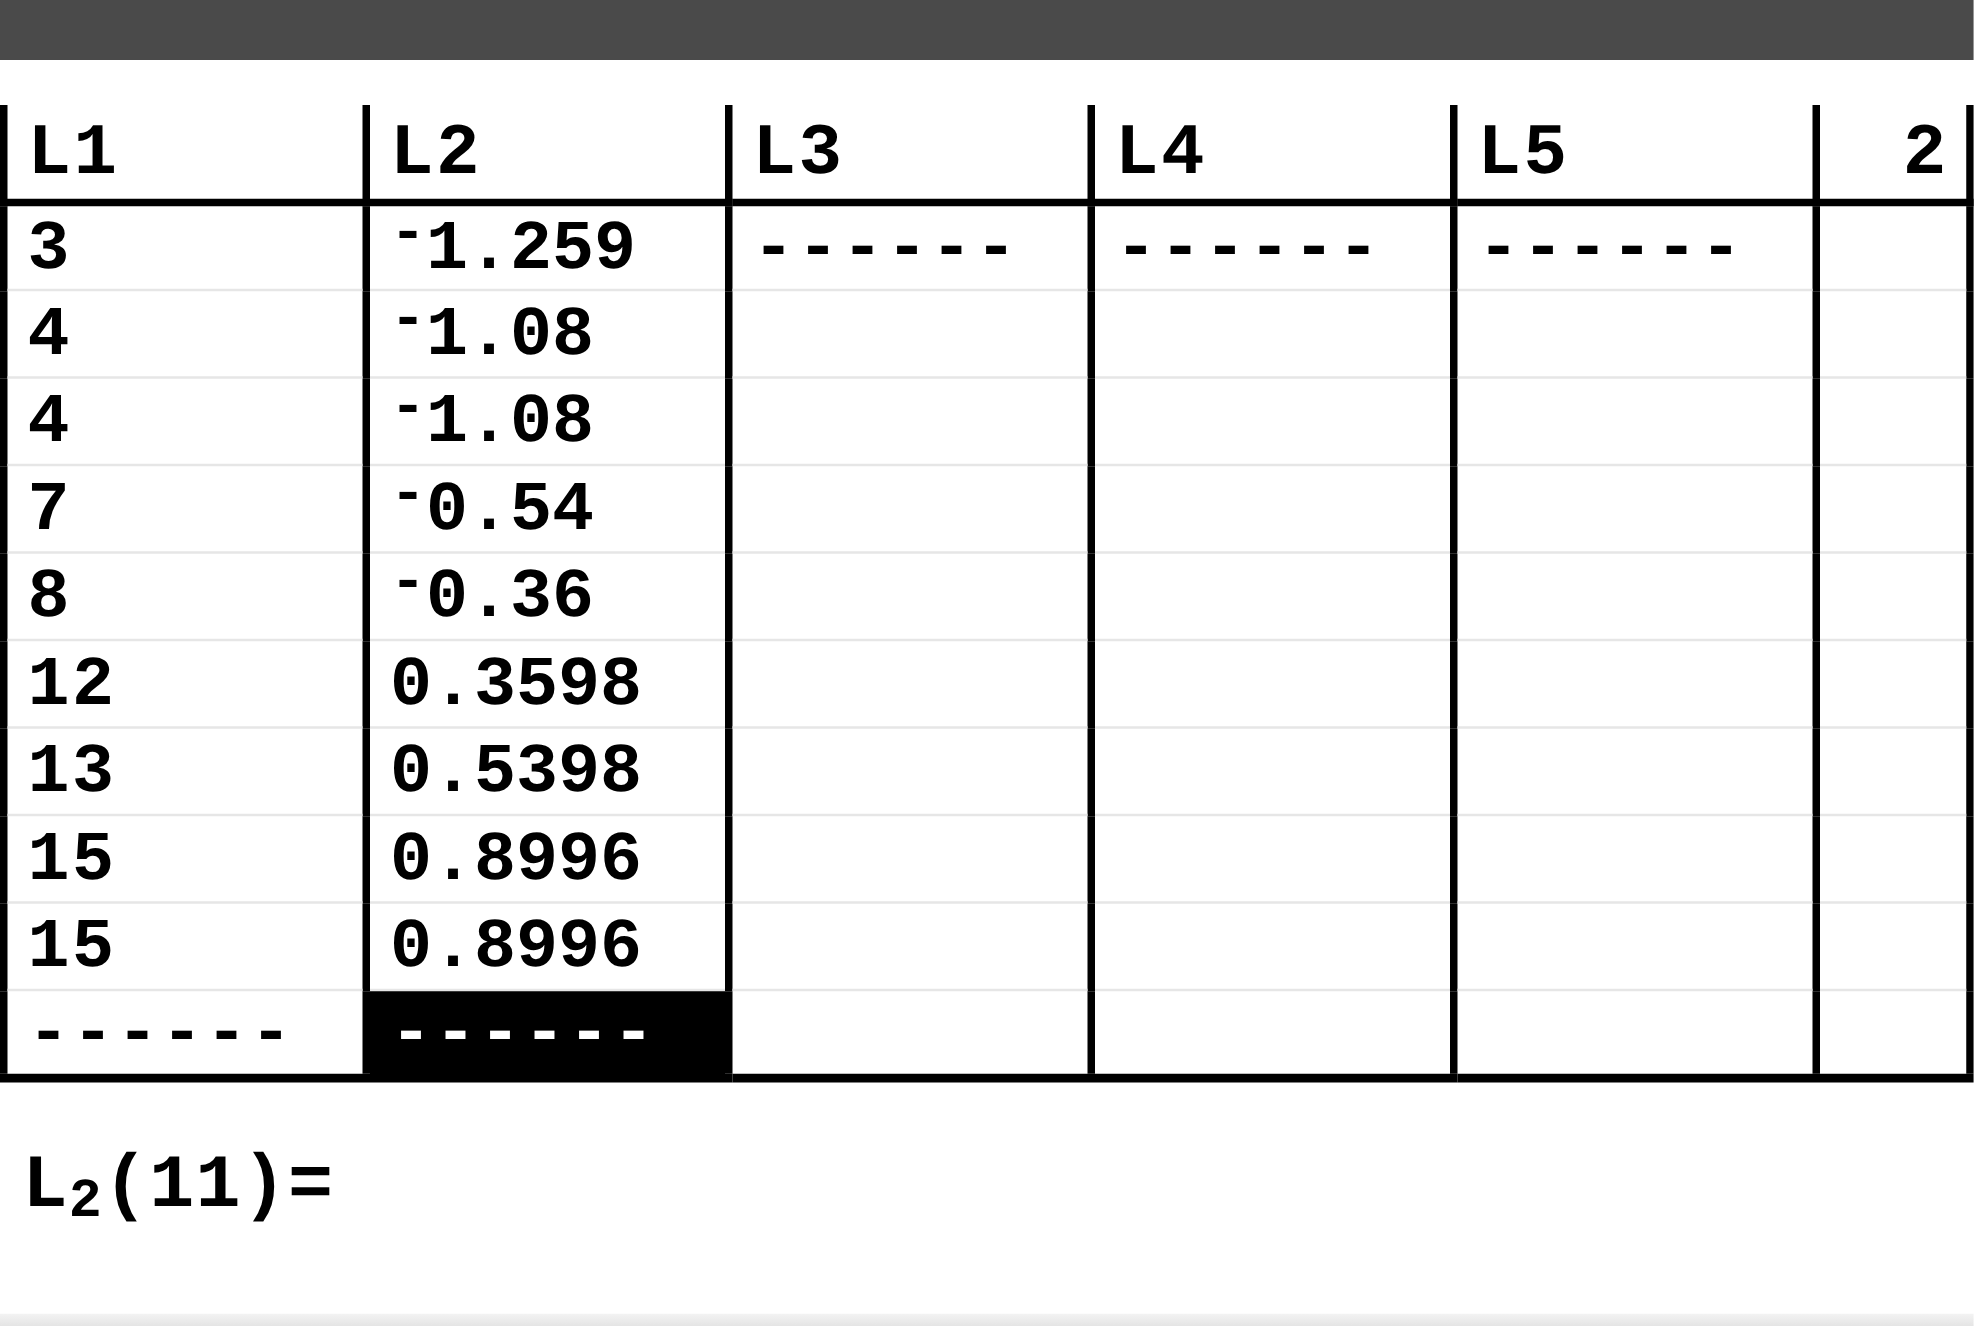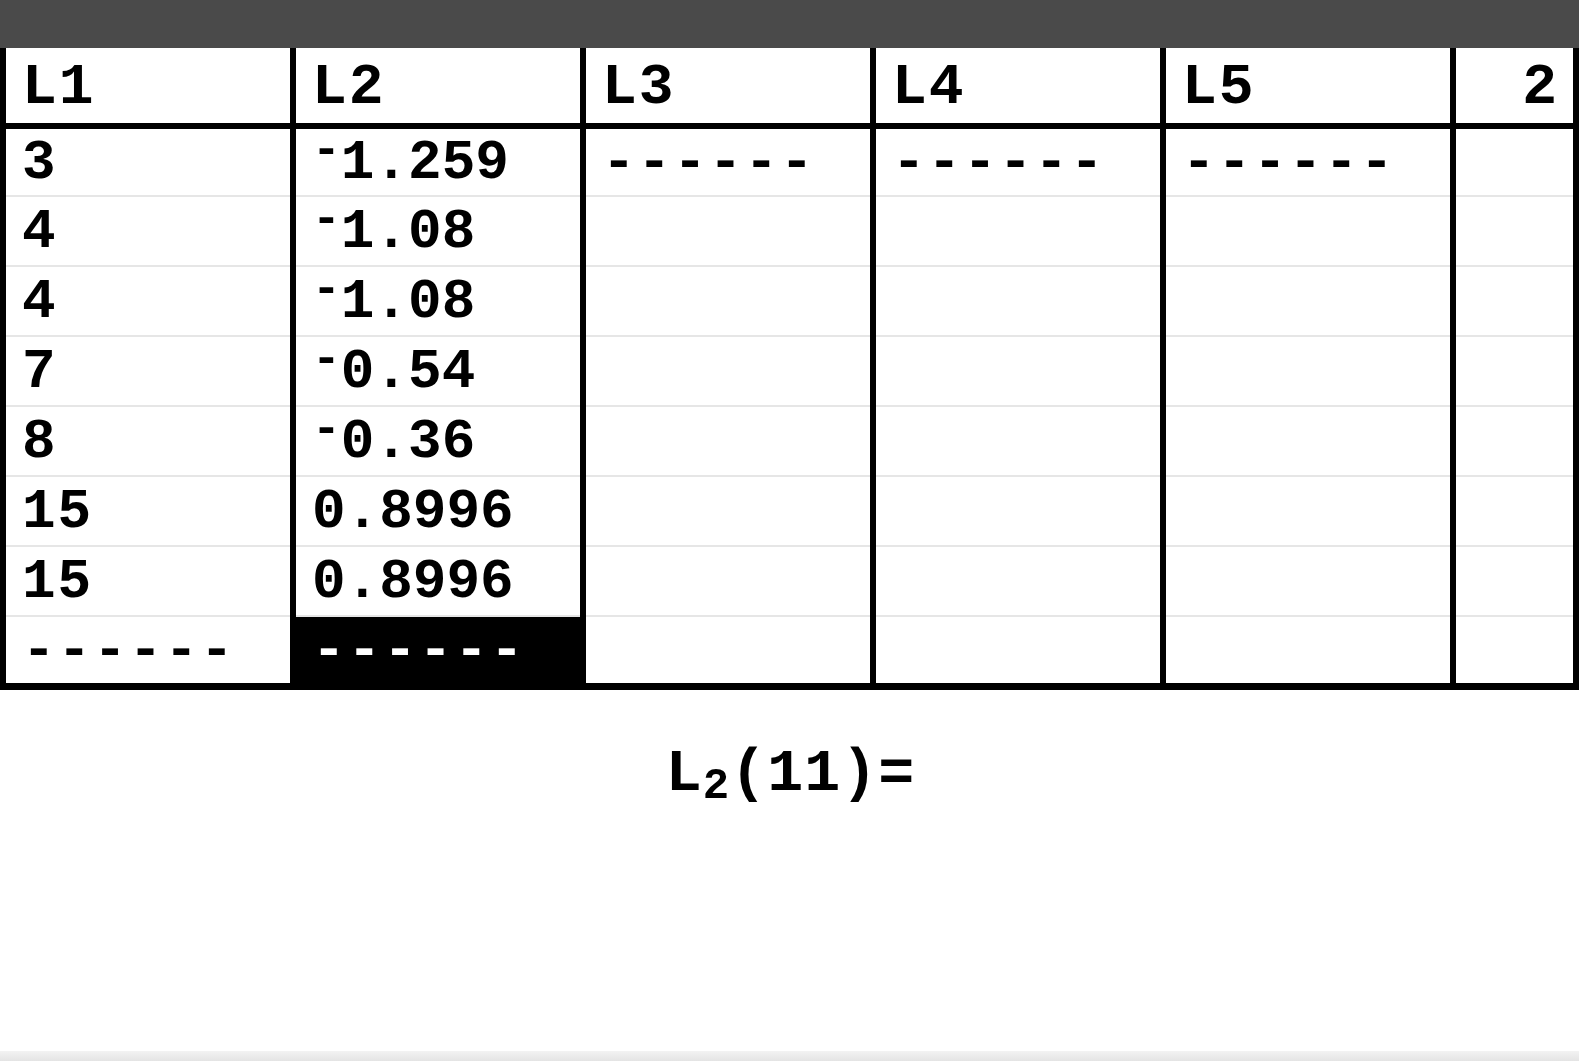--- a/index.html
+++ b/index.html
@@ -17,20 +17,21 @@
     height: 48px;
     background: #4a4a4a;
   }
   .screen {
     position: relative;
     width: 100%;
     background: #ffffff;
   }
   .table-wrap {
     width: 100%;
+    margin-top: 36px;
   }
   table.list-table {
     border-collapse: collapse;
     width: 100%;
     table-layout: fixed;
   }
   table.list-table col.col-data { width: 290px; }
   table.list-table col.col-last { width: auto; }
   table.list-table th, table.list-table td {
     border-left: 6px solid #000;
@@ -76,21 +77,20 @@
     background: #000;
     color: #fff;
   }
   td.cursor-cell .dashes { color: #fff; }
   .entry-line {
     padding: 50px 16px 0 18px;
     font-size: 60px;
     font-weight: bold;
     color: #000;
     letter-spacing: 1px;
-    text-align: center;
   }
   .sub {
     font-size: 44px;
     vertical-align: baseline;
     position: relative;
     top: 8px;
   }
   .bottom-shadow {
     position: absolute;
     left: 0; right: 0; bottom: 0;
@@ -159,20 +159,36 @@
           </tr>
           <tr>
             <td><span class="dashes">8</span></td>
             <td><span class="neg-sup">-</span>0.36</td>
             <td></td>
             <td></td>
             <td></td>
             <td></td>
           </tr>
           <tr>
+            <td><span class="dashes">12</span></td>
+            <td>0.3598</td>
+            <td></td>
+            <td></td>
+            <td></td>
+            <td></td>
+          </tr>
+          <tr>
+            <td><span class="dashes">13</span></td>
+            <td>0.5398</td>
+            <td></td>
+            <td></td>
+            <td></td>
+            <td></td>
+          </tr>
+          <tr>
             <td><span class="dashes">15</span></td>
             <td>0.8996</td>
             <td></td>
             <td></td>
             <td></td>
             <td></td>
           </tr>
           <tr>
             <td><span class="dashes">15</span></td>
             <td>0.8996</td>

